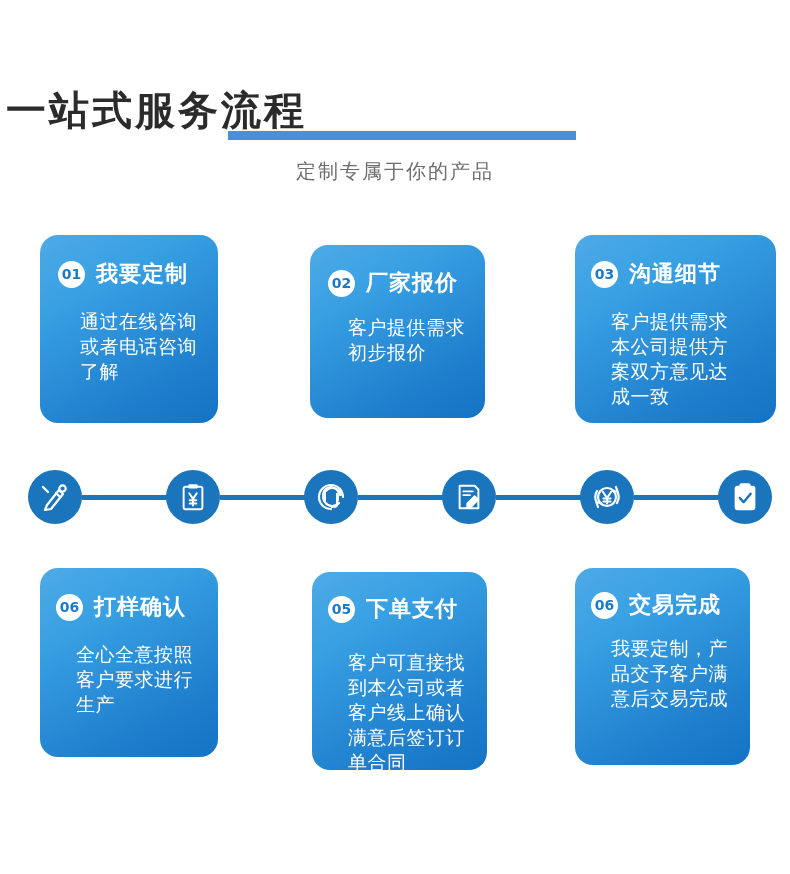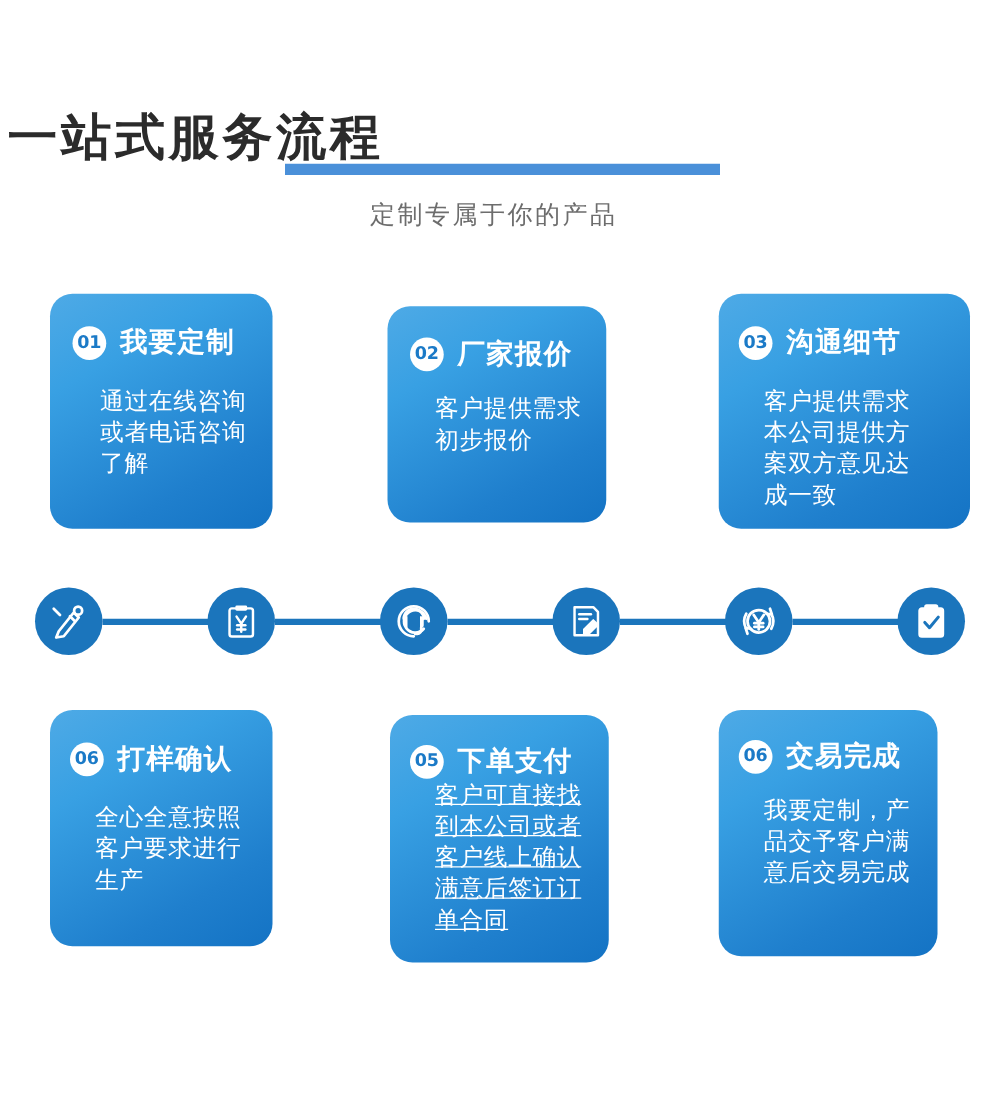--- a/index.html
+++ b/index.html
@@ -117,21 +117,21 @@
   #card-3 .card-body { position: absolute; left: 36px; top: 74px; width: 128px; }
 
   #card-4 { left: 40px;  top: 568px; width: 178px; height: 189px;
             background: linear-gradient(150deg, #4eaae6 0%, #38a0e3 28%, #1f7fcd 75%, #1473c4 100%); }
   #card-4 .card-head { position: absolute; left: 16px; top: 24px; }
   #card-4 .card-body { position: absolute; left: 36px; top: 74px; width: 130px; }
 
   #card-5 { left: 312px; top: 572px; width: 175px; height: 198px;
             background: linear-gradient(150deg, #4eaae6 0%, #38a0e3 28%, #1f7fcd 75%, #1473c4 100%); }
   #card-5 .card-head { position: absolute; left: 16px; top: 22px; }
-  #card-5 .card-body { position: absolute; left: 36px; top: 52px; width: 128px; text-decoration: underline; }
+  #card-5 .card-body { position: absolute; left: 36px; top: 78px; width: 128px; }
 
   #card-6 { left: 575px; top: 568px; width: 175px; height: 197px;
             background: linear-gradient(150deg, #4eaae6 0%, #38a0e3 28%, #1f7fcd 75%, #1473c4 100%); }
   #card-6 .card-head { position: absolute; left: 16px; top: 22px; }
   #card-6 .card-body { position: absolute; left: 36px; top: 68px; width: 130px; }
 
   
   #icon-strip {
     position: absolute;
     left: 0;

